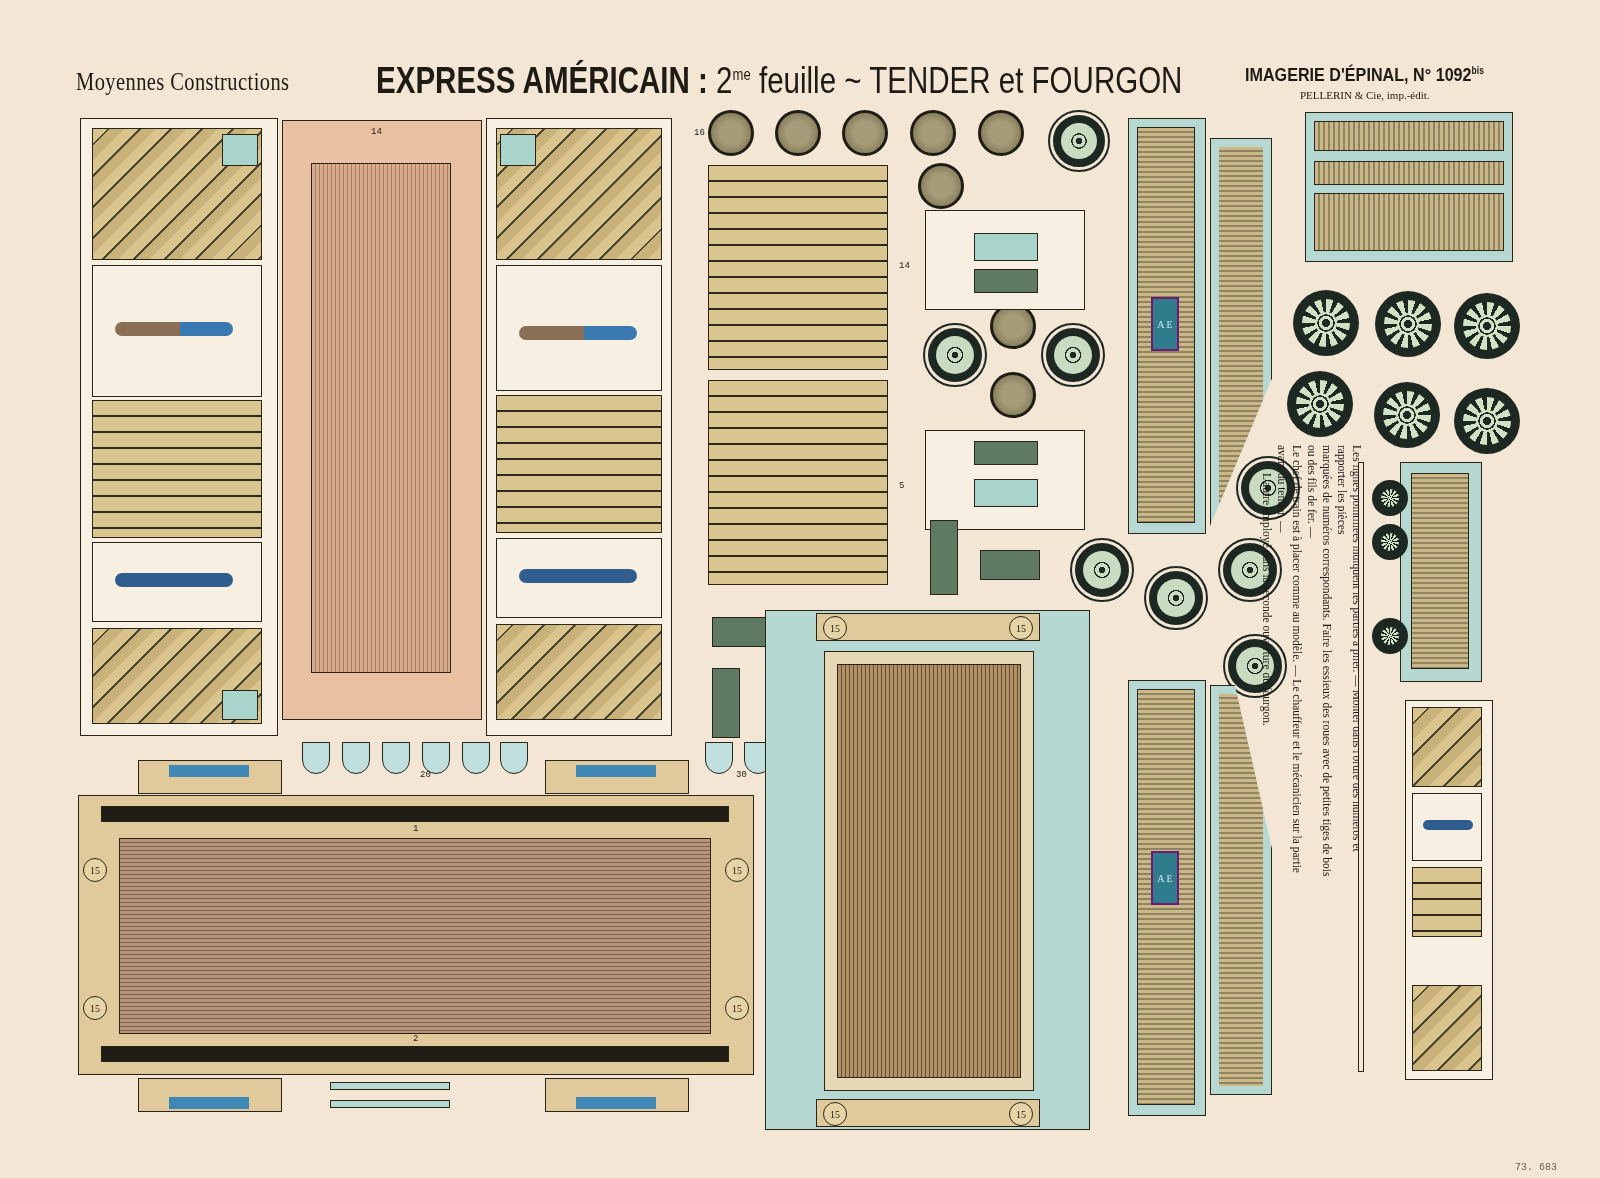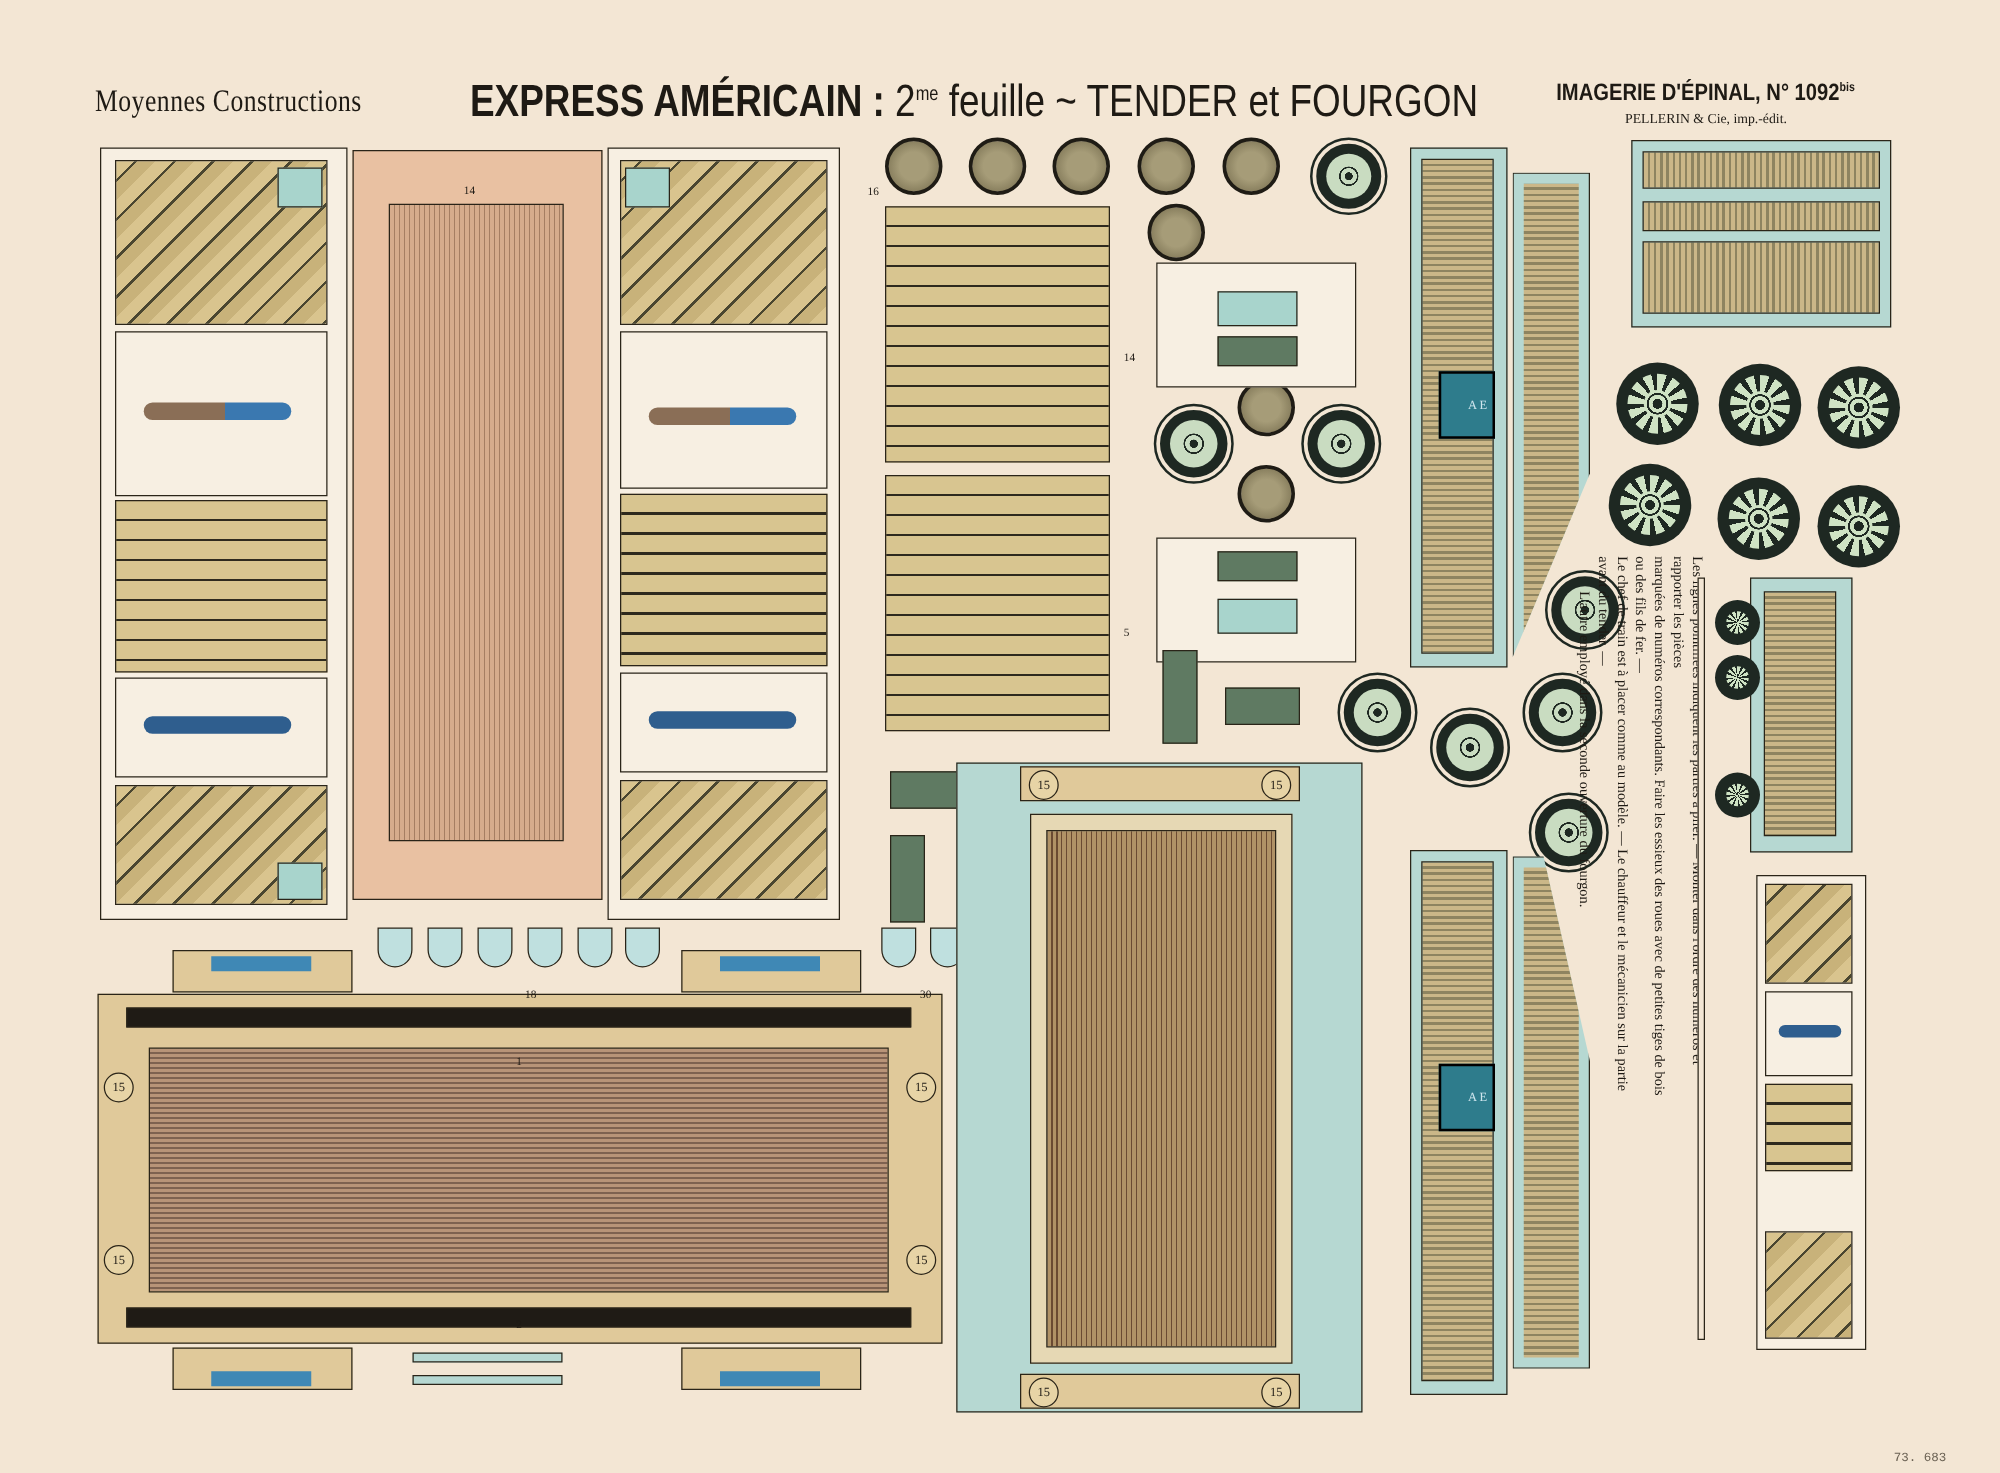--- a/index.html
+++ b/index.html
@@ -19,28 +19,28 @@
   .plank-brown{background:repeating-linear-gradient(180deg,#b89478 0 3px,#7e6250 3px 4px);}
   .blue{background:#a8d4cc;}
   .pink{background:#e9c1a2;}
   .panel-white{background:#f7efe2;}
   .disc{position:absolute;border-radius:50%;border:3px solid #1f1c15;background:radial-gradient(circle,#a69c78 0 40%,#6f6648 100%);box-sizing:border-box;}
   .wheel{position:absolute;border-radius:50%;background:#1e2822;box-sizing:border-box;border:3px solid #f3e6d4;outline:2px solid #1e2822;}
   .wheel::after{content:"";position:absolute;inset:8px;border-radius:50%;background:radial-gradient(circle,#1e2822 0 12%,#c9dcc1 13% 25%,#1e2822 26% 30%,#c9dcc1 31% 100%);}
   .spoke-wheel{position:absolute;border-radius:50%;background:#1e2822;box-sizing:border-box;}
   .spoke-wheel::after{content:"";position:absolute;inset:9px;border-radius:50%;background:repeating-conic-gradient(#cfe3c4 0 18deg,#1e2822 18deg 30deg);}
   .spoke-wheel::before{content:"";position:absolute;inset:22px;border-radius:50%;background:radial-gradient(circle,#1e2822 0 25%,#cfe3c4 26% 45%,#1e2822 46% 55%,#cfe3c4 56%);z-index:2;}
-  .num{position:absolute;font-size:9px;font-family:Liberation Serif, serif;margin-top:20px;}
+  .num{position:absolute;font-size:9px;font-family:Liberation Mono, monospace;}
   .badge15{position:absolute;width:22px;height:22px;border:1.5px solid #2a2418;border-radius:50%;font-size:10px;display:flex;align-items:center;justify-content:center;background:#e7d4a6;}
   .figure{position:absolute;height:14px;border-radius:7px;}
   .instr{position:absolute;left:1274px;top:445px;width:440px;height:90px;transform-origin:left top;transform:rotate(90deg) translate(0,-90px);font-size:11.5px;line-height:15px;font-family:"Liberation Serif",serif;}
   .instr p{margin:0;}
   .elev{position:absolute;left:1478px;top:515px;font-size:16px;transform-origin:left top;transform:rotate(90deg);letter-spacing:1px;white-space:nowrap;}
   .stamp{position:absolute;left:1515px;top:1162px;font-family:"Liberation Mono",monospace;font-size:10px;color:#6b6254;}
-  .sign{position:absolute;background:#2e7c8c;border:2px solid #000000;color:#cfe6ee;font-size:10px;display:flex;align-items:center;justify-content:center;padding-left:17px;}
+  .sign{position:absolute;background:#2e7c8c;border:2px solid #701a75;color:#cfe6ee;font-size:10px;display:flex;align-items:center;justify-content:center;}
   .hook{position:absolute;width:26px;height:30px;border:1.5px solid #2a2418;border-radius:0 0 14px 14px;background:#bfe0df;}
 </style>
 </head>
 <body>
 
 <div class="abs hdr-left">Moyennes Constructions</div>
 <div class="abs hdr-title">
   <span>EXPRESS AMÉRICAIN</span><span> : </span><span class="thin">2</span><sup>me</sup><span class="thin"> feuille ~ TENDER et FOURGON</span>
 </div>
 <div class="abs hdr-right">
@@ -196,21 +196,21 @@
   </div>
 <div class="part" style="left:330px;top:1082px;width:120px;height:8px;background:#b6d8d2;"></div>
 <div class="part" style="left:330px;top:1100px;width:120px;height:8px;background:#b6d8d2;"></div>
 
 <div class="hook" style="left:302px;top:742px;"></div>
 <div class="hook" style="left:342px;top:742px;"></div>
 <div class="hook" style="left:382px;top:742px;"></div>
 <div class="hook" style="left:422px;top:742px;"></div>
 <div class="hook" style="left:462px;top:742px;"></div>
 <div class="hook" style="left:500px;top:742px;"></div>
-<div class="num" style="left:420px;top:770px;">18</div>
+<div class="num" style="left:420px;top:770px;">20</div>
 <div class="hook" style="left:705px;top:742px;"></div>
 <div class="hook" style="left:744px;top:742px;"></div>
 <div class="num" style="left:736px;top:770px;">30</div>
 
 <div class="part" style="left:765px;top:610px;width:325px;height:520px;background:#b6d8d2;">
   <div class="part" style="left:50px;top:2px;width:224px;height:28px;background:#e0c99a;">
     <div class="badge15" style="left:6px;top:2px;">15</div>
     <div class="badge15" style="left:192px;top:2px;">15</div>
   </div>
   <div class="part" style="left:58px;top:40px;width:210px;height:440px;background:#e6d8b4;">

